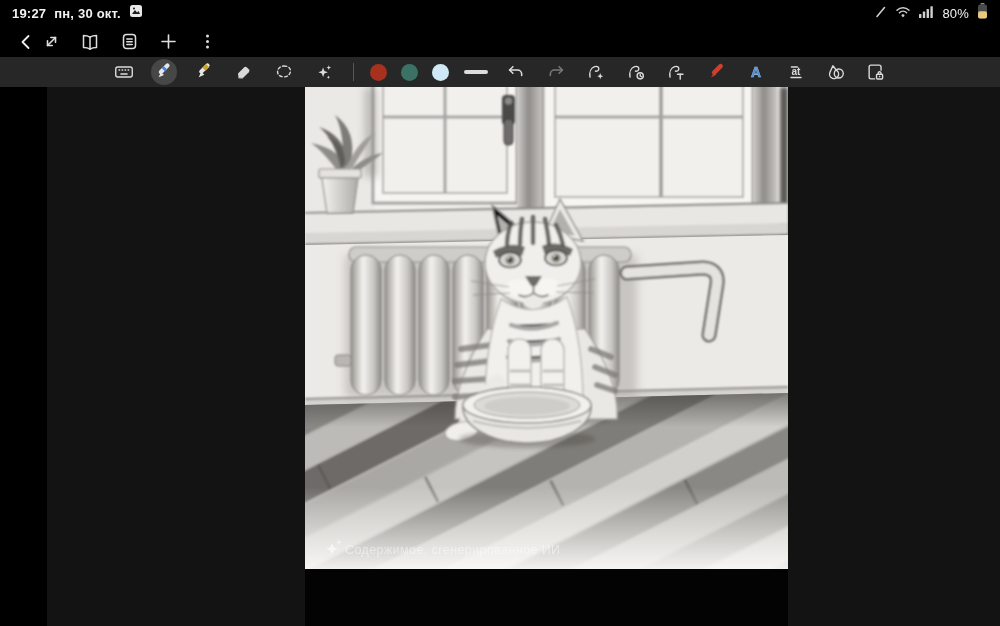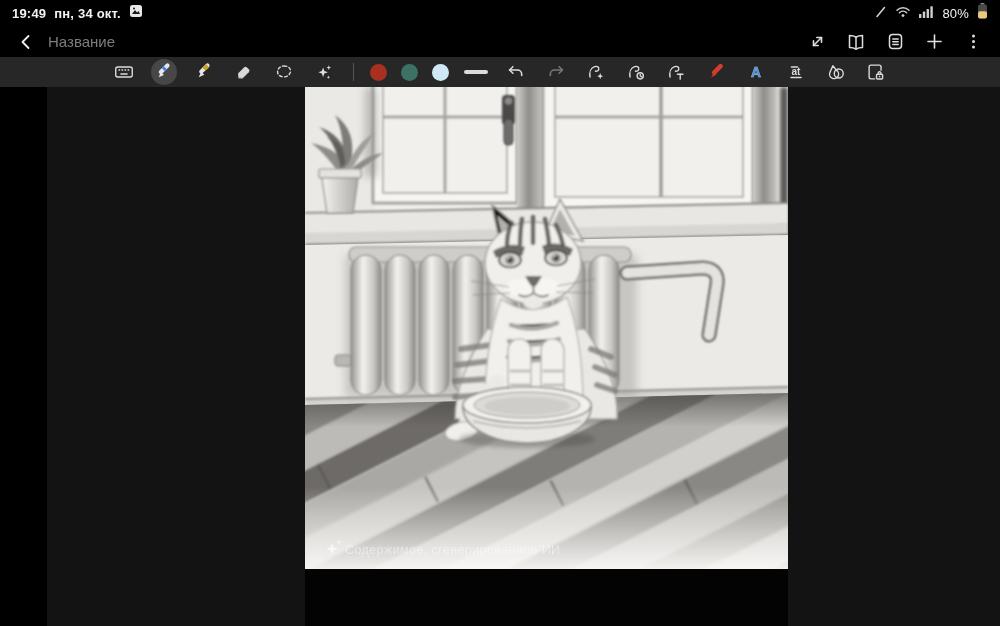--- a/index.html
+++ b/index.html
@@ -33,22 +33,22 @@
   .page-black{position:absolute;left:258px;top:482px;width:483px;height:57px;background:#030303;}
   .float-pencil{position:absolute;left:964px;top:322px;width:30px;height:30px;border:none;background:transparent;padding:0;cursor:pointer;display:flex;align-items:center;justify-content:center;}
 </style>
 </head>
 <body>
 
 <div class="screen">
 
   <div class="status-bar">
     <div class="sb-left">
-      <span class="sb-text">19:49</span>
-      <span class="sb-text">пн, 34 окт.</span>
+      <span class="sb-text">19:27</span>
+      <span class="sb-text">пн, 30 окт.</span>
       <span>
         <svg width="14" height="14" viewBox="0 0 14 14">
             <rect x="1" y="1" width="12" height="12" rx="2.5" fill="#e8e8e8"></rect>
             <path d="M3 10 L6 6 L8 8.5 L9.5 7 L11 10 Z" fill="#1a1a1a"></path>
             <circle cx="5" cy="4.5" r="1" fill="#1a1a1a"></circle>
           </svg>
       </span>
     </div>
     <div class="sb-right">
       <span>
@@ -81,21 +81,20 @@
       </span>
     </div>
   </div>
 
   <div class="header">
     <div class="back-btn">
       <svg width="18" height="18" viewBox="0 0 18 18">
           <path d="M11.5 3 L5.5 9 L11.5 15" stroke="#eee" stroke-width="1.8" fill="none" stroke-linecap="round" stroke-linejoin="round"></path>
         </svg>
     </div>
-    <div class="note-title">Название</div>
     <div class="hdr-actions">
       <button class="icon-btn">
         <svg width="19" height="19" viewBox="0 0 19 19" stroke="#dedede" stroke-width="1.6" fill="none" stroke-linecap="round" stroke-linejoin="round">
             <path d="M5.5 13.5 L13.5 5.5"></path>
             <path d="M8.8 5.5 H13.5 V10.2"></path>
             <path d="M10.2 13.5 H5.5 V8.8"></path>
           </svg>
       </button>
       <button class="icon-btn">
         <svg width="20" height="18" viewBox="0 0 20 18" stroke="#dedede" stroke-width="1.5" fill="none" stroke-linecap="round" stroke-linejoin="round">

